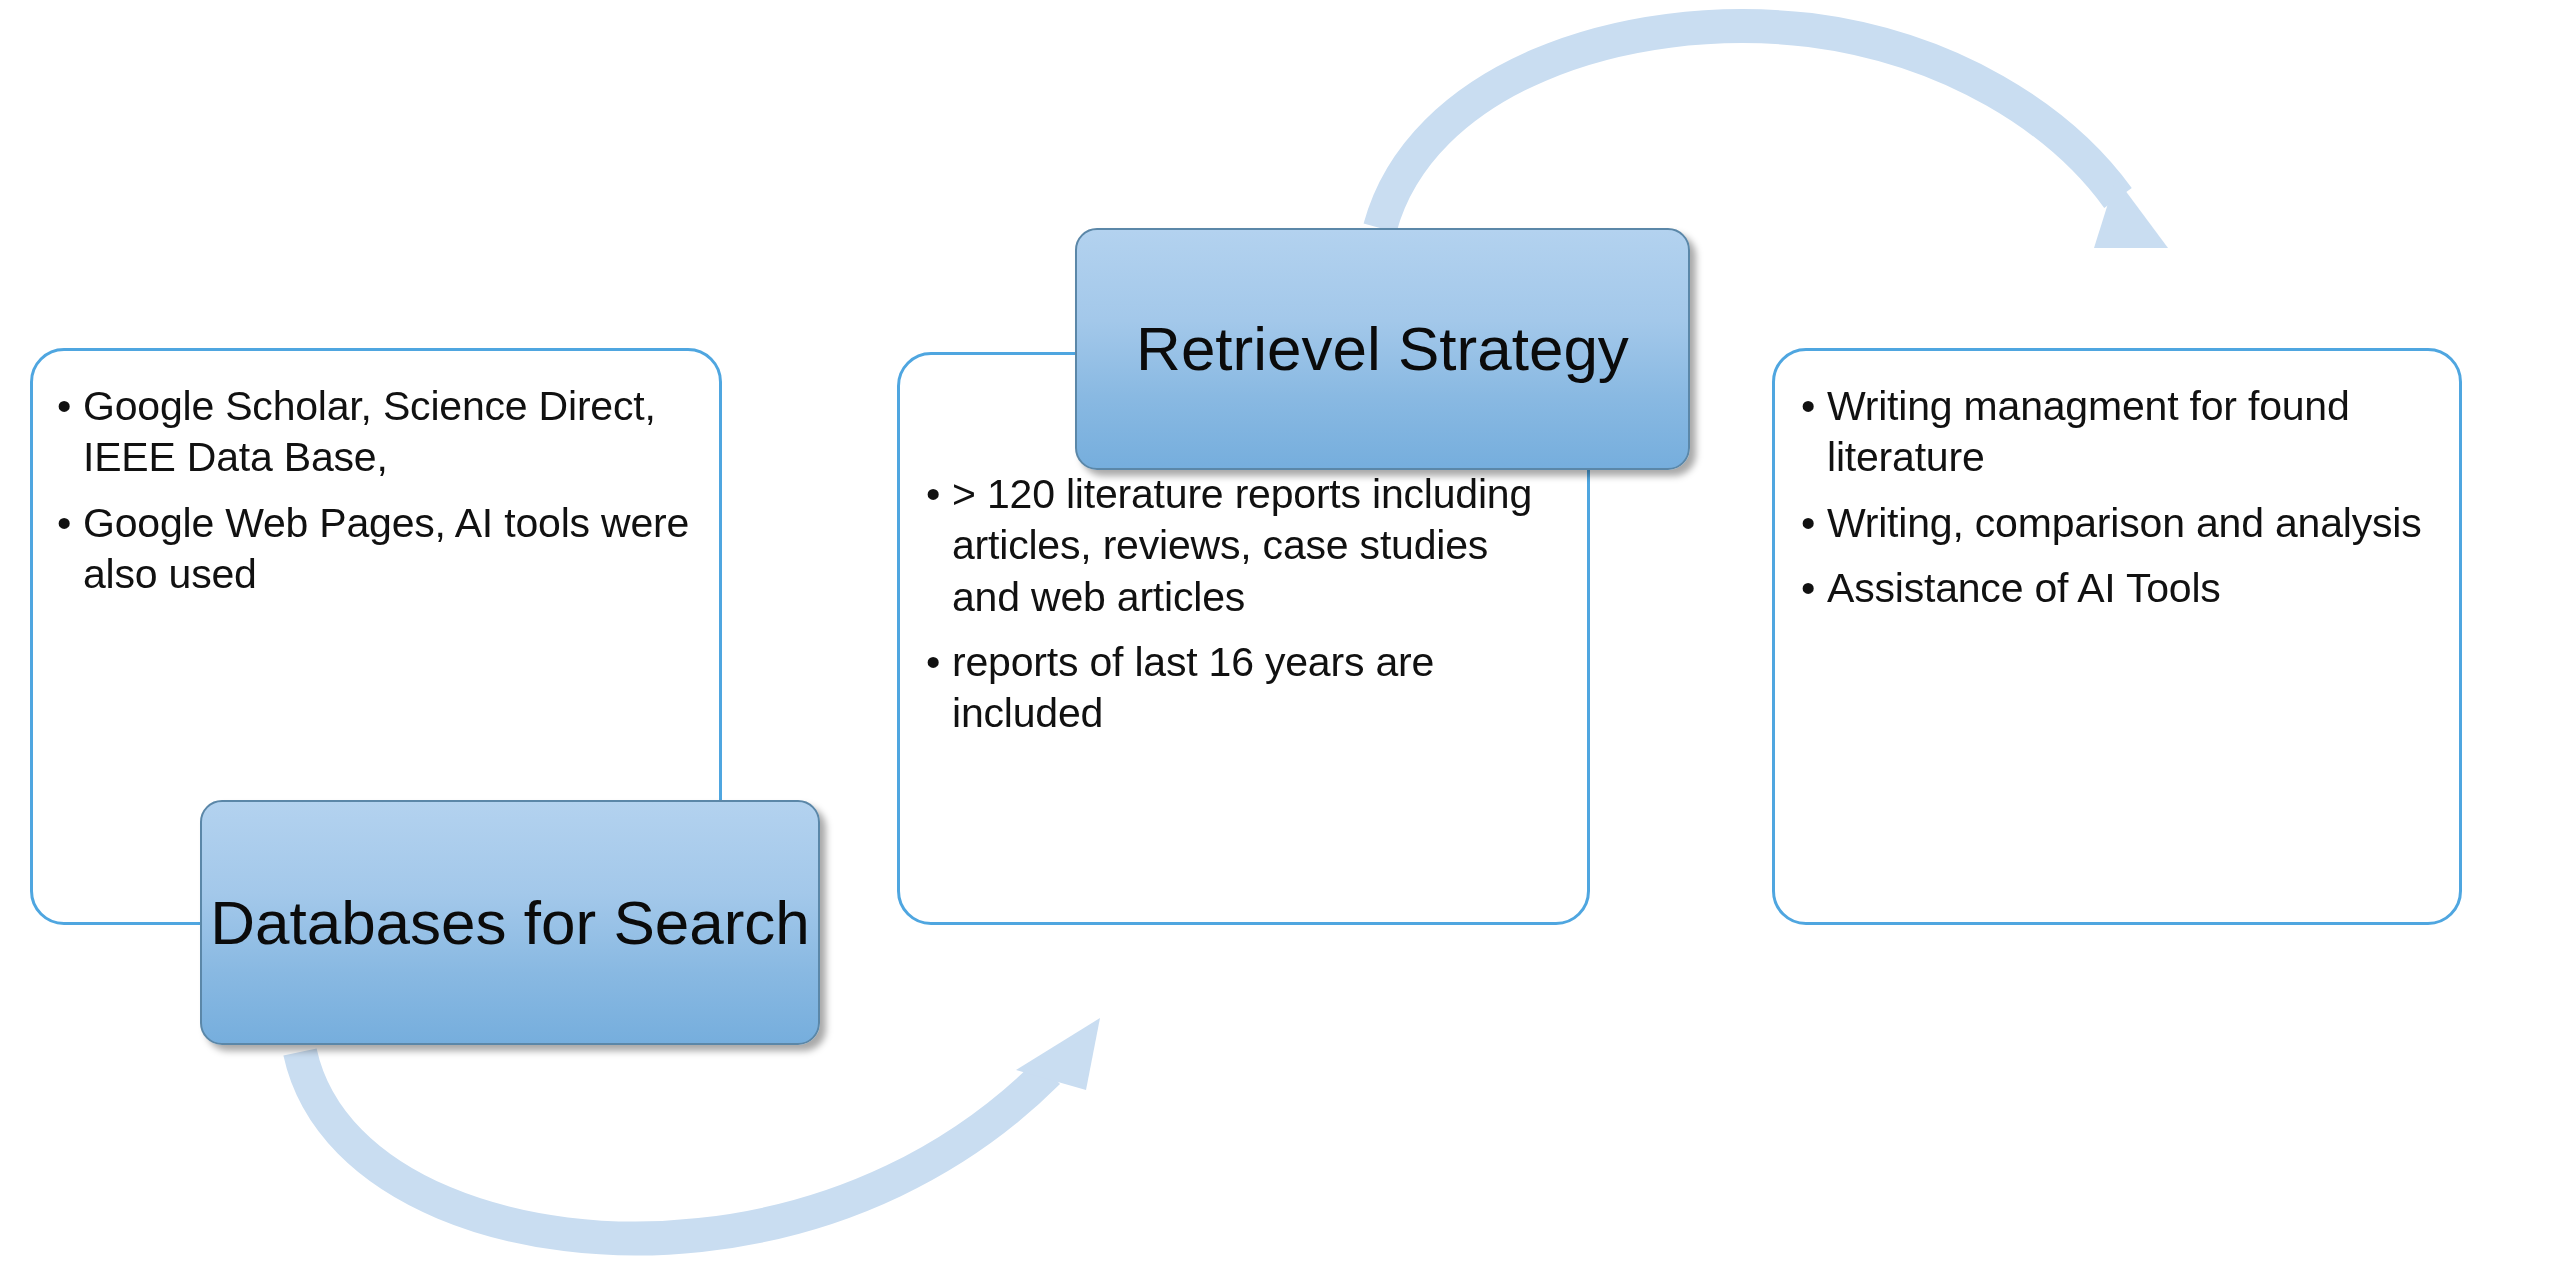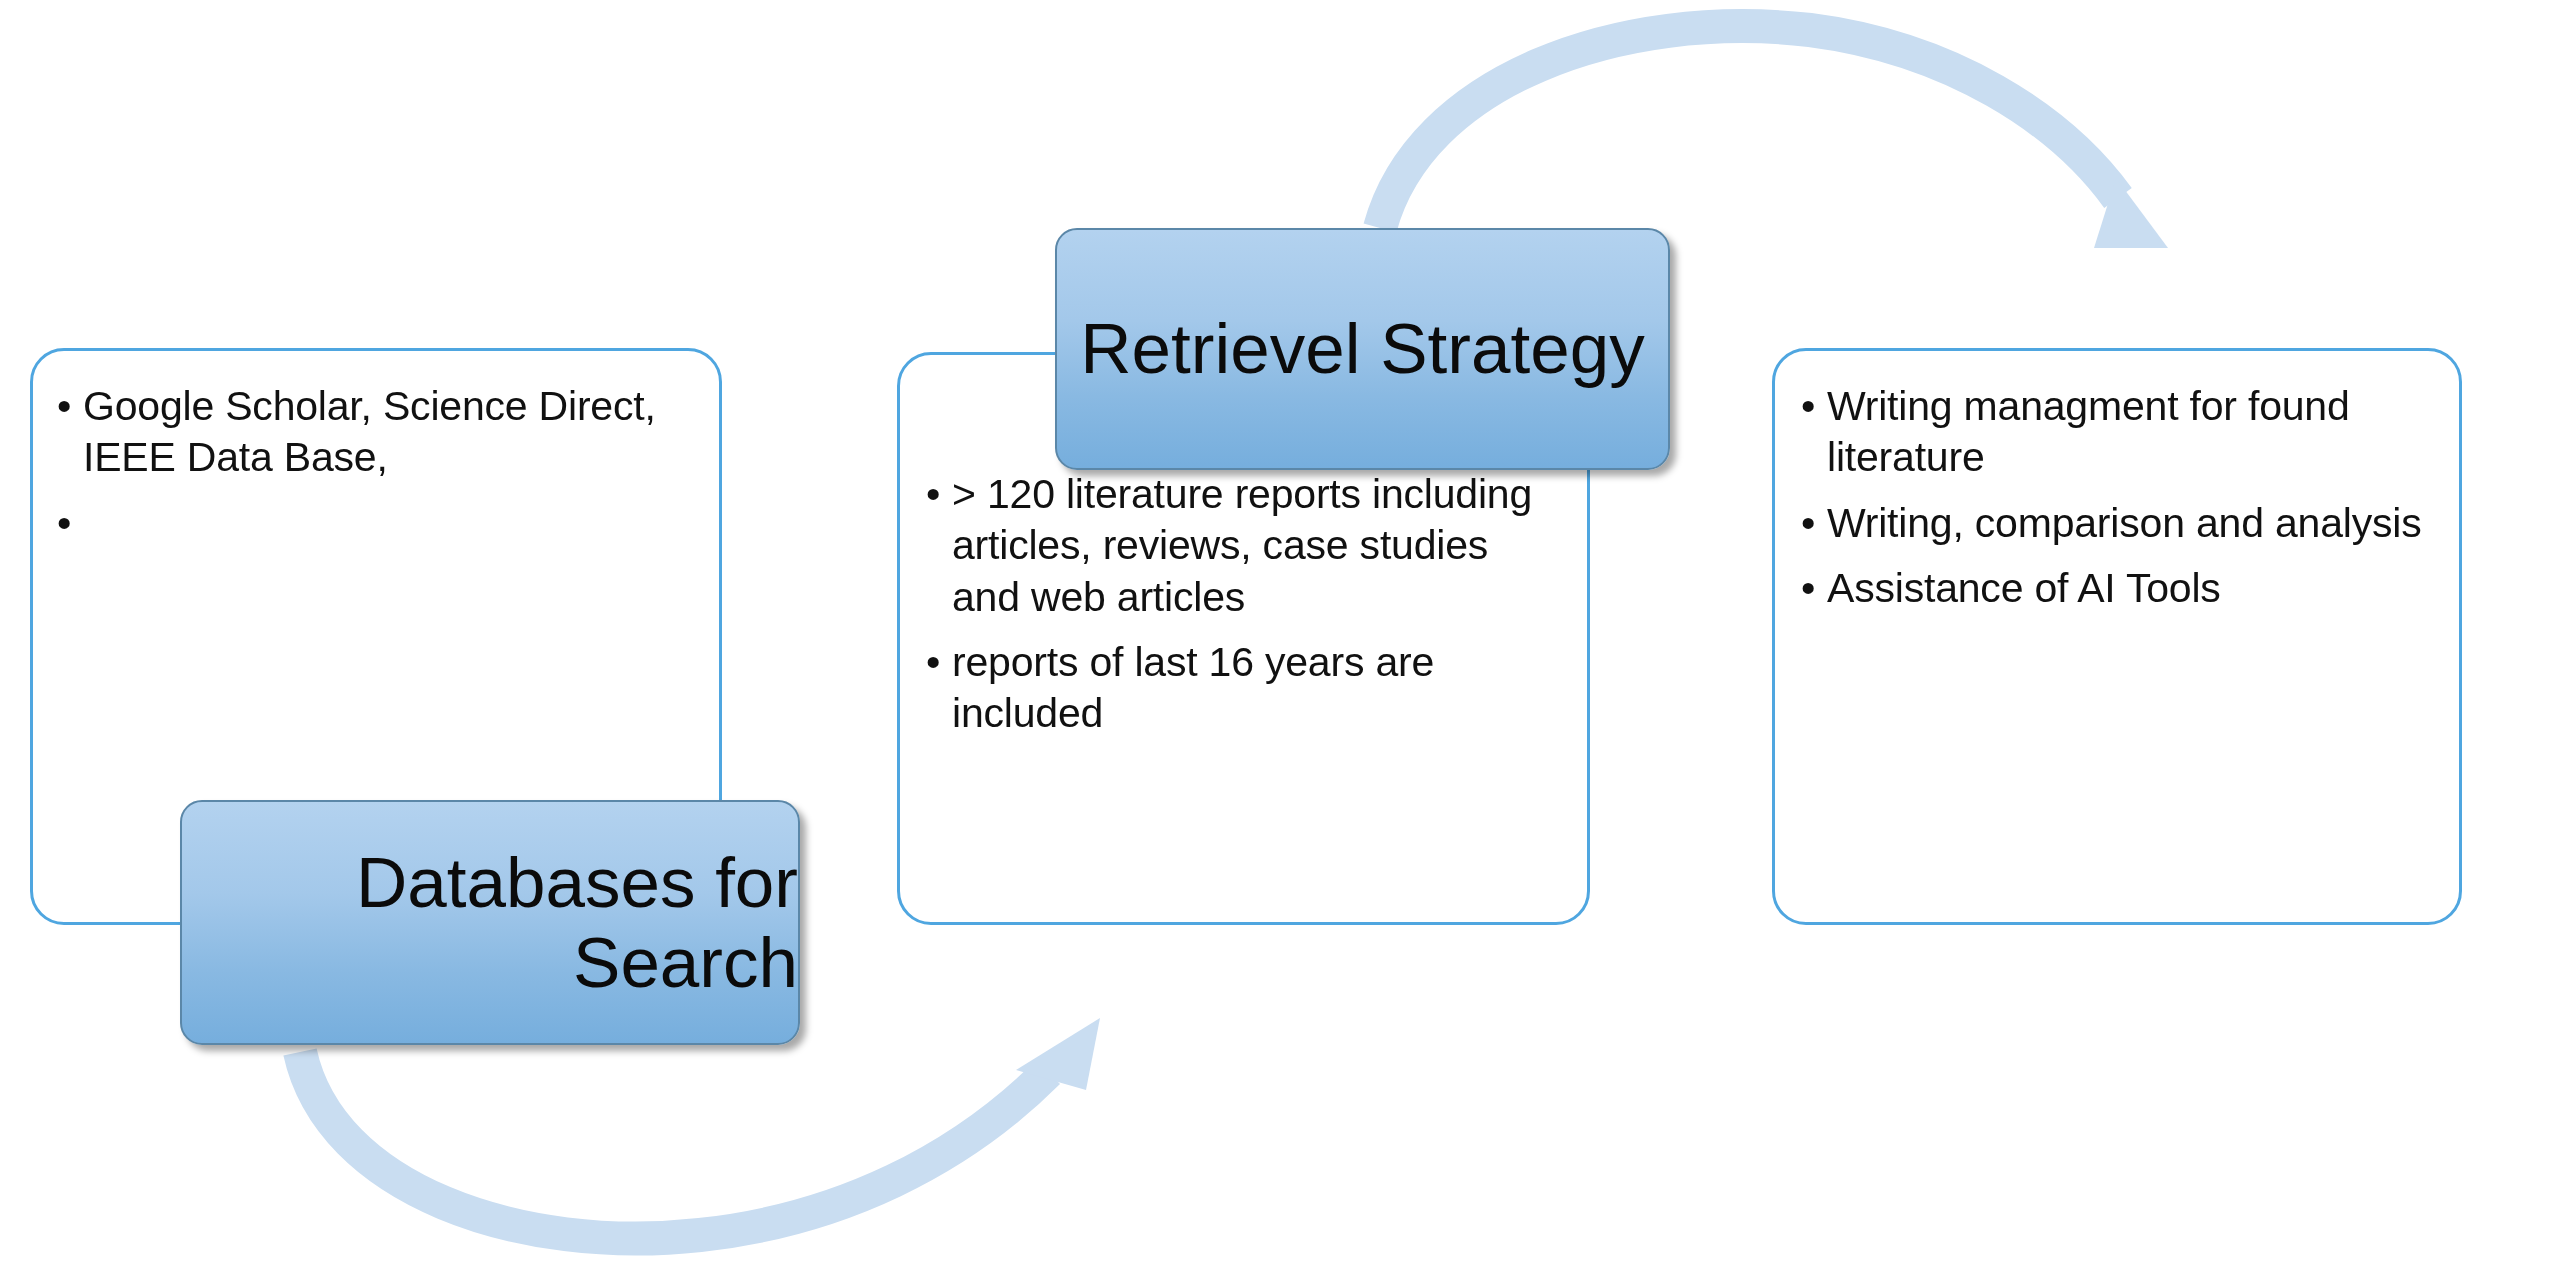--- a/index.html
+++ b/index.html
@@ -78,23 +78,24 @@
     box-sizing: border-box;
     display: flex;
     align-items: center;
     justify-content: center;
     text-align: center;
     border-radius: 22px;
     border: 2px solid #5B87A8;
     background: linear-gradient(to bottom, #b3d2ef 0%, #a3c8ea 38%, #89b9e2 70%, #76aedd 100%);
     box-shadow: 6px 6px 7px rgba(0,0,0,0.34);
     color: #0b0b0b;
-    font-size: 71px;
+    font-size: 62px;
     line-height: 1.12;
     z-index: 4;
+    margin-left: 20px;
   }
 
   #node-databases { left: 180px;  top: 800px; width: 620px; height: 245px; text-align: right; }
   #node-retrieval { left: 1055px; top: 228px; width: 615px; height: 242px; }
   #node-analysis  { left: 1920px; top: 800px; width: 625px; height: 245px; }
 </style>
 </head>
 <body>
 
 <div id="canvas">
@@ -113,20 +114,21 @@
   </svg>
 
   <div class="panel" id="panel-databases">
     <ul class="panel-list">
       <li>
         <span class="bullet">•</span>
         <span>Google Scholar, Science Direct, IEEE Data Base,</span>
       </li>
       <li>
         <span class="bullet">•</span>
+        <span>Google Web Pages, AI tools were also used</span>
       </li>
     </ul>
   </div>
 
   <div class="panel" id="panel-retrieval">
     <ul class="panel-list">
       <li>
         <span class="bullet">•</span>
         <span>&gt; 120 literature reports including articles, reviews, case studies and web articles</span>
       </li>

